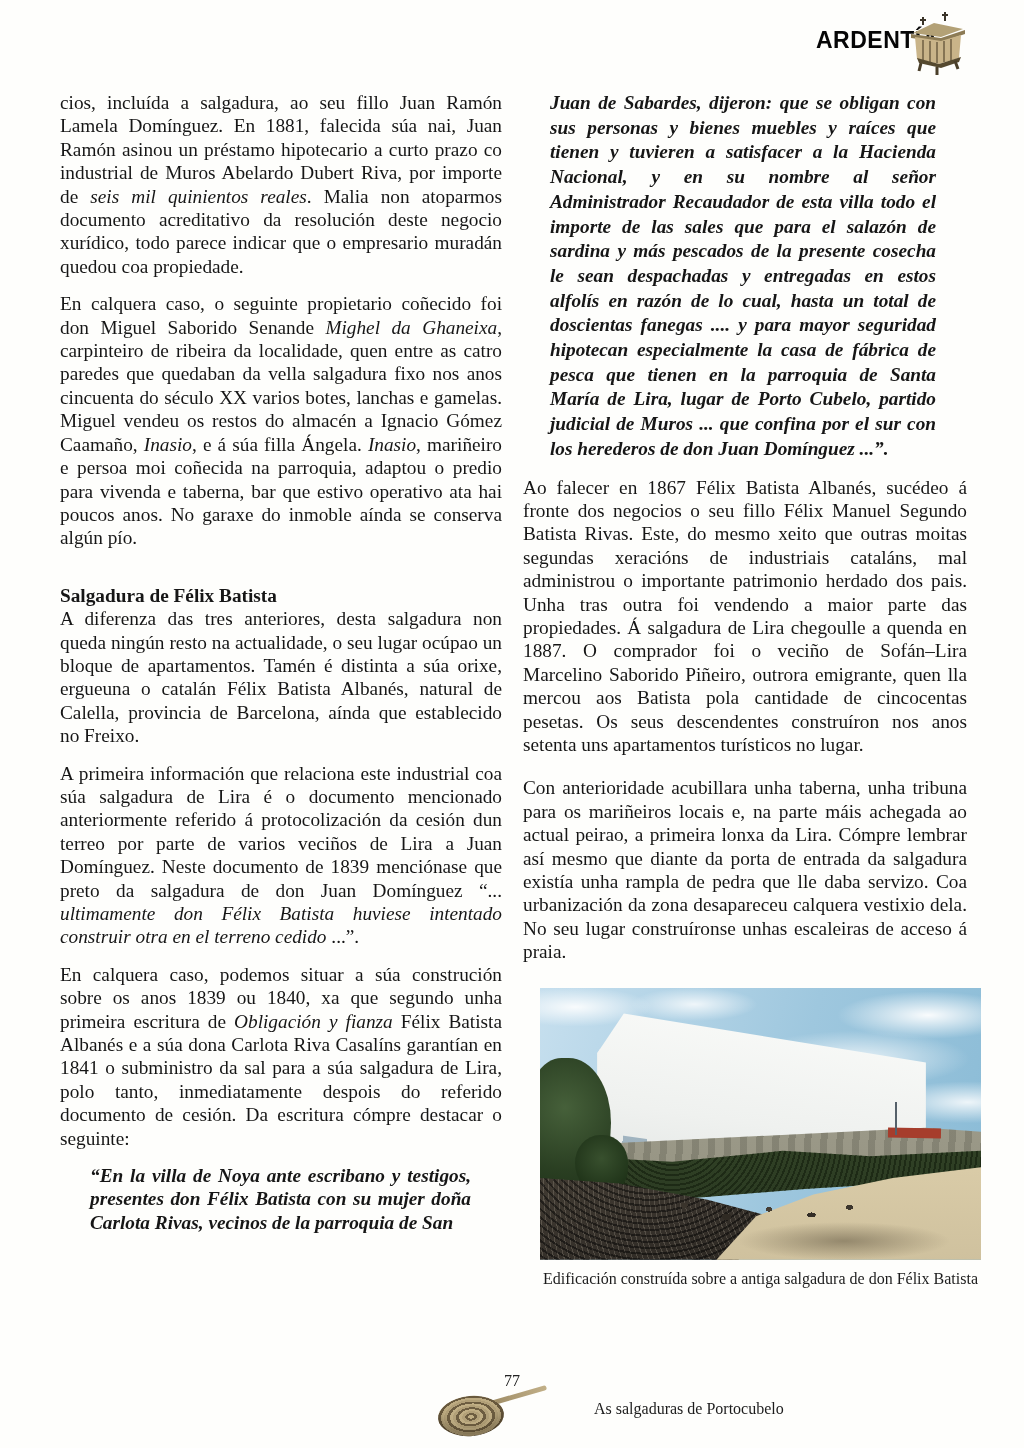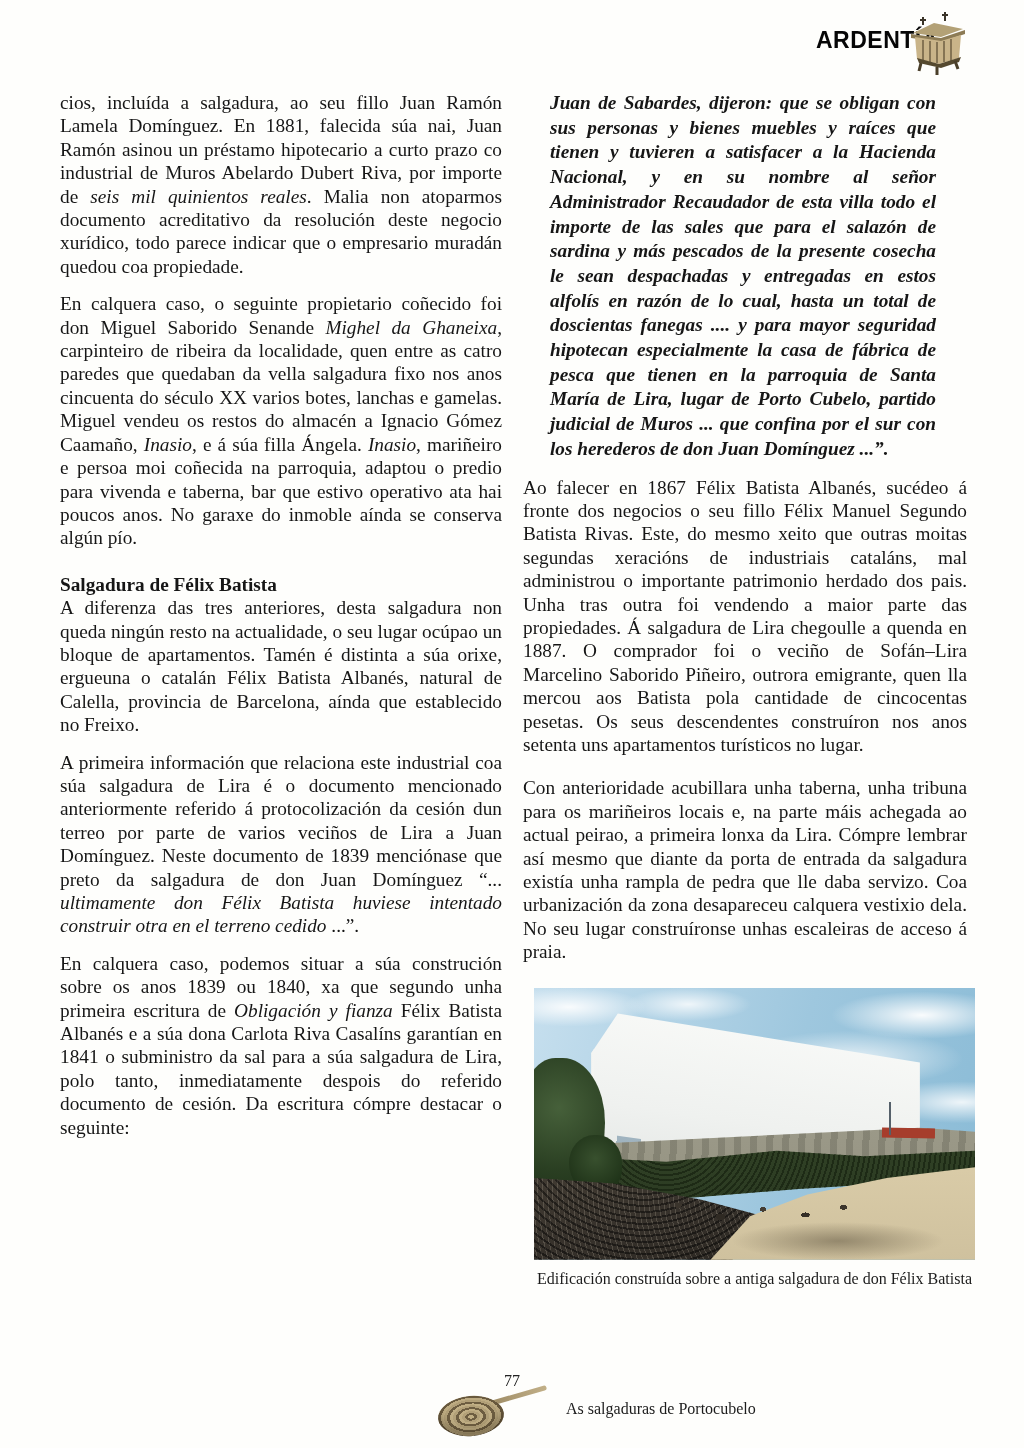--- a/index.html
+++ b/index.html
@@ -14,29 +14,29 @@
     font-family:"Liberation Sans", sans-serif; font-weight:bold;
     font-size:23px; letter-spacing:0.5px; color:#060606;
   }
   .horreo { position:absolute; top:8px; left:900px; }
 
   
   .col { position:absolute; top:91px; text-align:justify; font-size:19.3px; line-height:23.4px; }
   .col-left  { left:60px;  width:442px; }
   .col-right { left:523px; width:444px; }
   .col p { margin:0 0 14px; }
-  .section-heading { font-size:19.3px; line-height:23.4px; font-weight:bold; margin:23px 0 0; }
+  .section-heading { font-size:19.3px; line-height:23.4px; font-weight:bold; margin:34px 0 0; }
   .after-heading { margin-top:0; }
   .section-gap { margin-top:37px; }
   .quote { font-style:italic;font-weight:bold; }
   .quote-left  { margin:27px 0 0; padding:0 31px 0 30px; }
   .quote-right { margin:0 0 32px; padding:0 31px 0 27px; line-height:24.7px; }
 
   
-  .photo-figure { margin:24px 11px 0; width:441px; }
+  .photo-figure { margin:24px 17px 0; width:441px; }
   .photo { position:relative; width:441px; height:272px; overflow:hidden;
            background:linear-gradient(105deg,#c6dfee 0%,#9ec7de 55%,#8abbd6 100%); }
   .photo > div { position:absolute; }
   .ph-clouds { inset:0; background:
       radial-gradient(130px 34px at 88% 10%, rgba(255,255,255,.95), rgba(255,255,255,0) 70%),
       radial-gradient(160px 40px at 72% 26%, rgba(255,255,255,.75), rgba(255,255,255,0) 70%),
       radial-gradient(120px 30px at 97% 42%, rgba(255,255,255,.85), rgba(255,255,255,0) 70%),
       radial-gradient(110px 28px at 8% 7%,  rgba(255,255,255,.9),  rgba(255,255,255,0) 70%),
       radial-gradient(90px 24px at 35% 6%,  rgba(255,255,255,.8),  rgba(255,255,255,0) 70%); }
   .ph-building { inset:0;
@@ -85,21 +85,21 @@
   .photo-caption { font-size:16px; line-height:20px; text-align:center; margin-top:9px; color:#1c1c1c; }
 
   
   .footer-pageno { position:absolute; left:504px; top:1372px; font-size:16px; color:#222; }
   .rope { position:absolute; left:438px; top:1380px; width:112px; height:60px; }
   .rope-stick { position:absolute; left:30px; top:16px; width:80px; height:5px; border-radius:3px;
       background:linear-gradient(90deg,#8f7d57,#c2b088); transform:rotate(-16deg); }
   .rope-coil { position:absolute; left:0; top:16px; width:66px; height:40px; border-radius:50%;
       background:repeating-radial-gradient(ellipse at 50% 52%, #c0ae84 0 3px, #6d5d41 3px 6px, #b2a078 6px 9px);
       box-shadow:inset 0 -5px 8px rgba(40,30,15,.45); transform:rotate(-5deg); }
-  .footer-title { position:absolute; left:566px; top:1400px; font-size:16px; color:#1c1c1c; }
+  .footer-title { position:absolute; left:594px; top:1400px; font-size:16px; color:#1c1c1c; }
 </style>
 </head>
 <body>
 
 <div class="page">
 
   <span class="journal-title">ARDENTÍA</span>
   <svg class="horreo" width="80" height="68" viewBox="0 0 80 68">
     <path d="M23 9 v8 M20 12 h6" stroke="#3a3428" stroke-width="2" fill="none"></path>
     <path d="M45 4 v9 M42 7 h6" stroke="#3a3428" stroke-width="2" fill="none"></path>
@@ -123,20 +123,21 @@
     <p><span>En calquera caso, o seguinte propietario coñecido foi don Miguel Saborido Senande </span><em>Mighel da Ghaneixa</em><span>, carpinteiro de ribeira da localidade, quen entre as catro paredes que quedaban da vella salgadura fixo nos anos cincuenta do século XX varios botes, lanchas e gamelas. Miguel vendeu os restos do almacén a Ignacio Gómez Caamaño, </span><em>Inasio</em><span>, e á súa filla Ángela. </span><em>Inasio</em><span>, mariñeiro e persoa moi coñecida na parroquia, adaptou o predio para vivenda e taberna, bar que estivo operativo ata hai poucos anos. No garaxe do inmoble aínda se conserva algún pío.</span></p>
 
     <h2 class="section-heading">Salgadura de Félix Batista</h2>
 
     <p class="after-heading">A diferenza das tres anteriores, desta salgadura non queda ningún resto na actualidade, o seu lugar ocúpao un bloque de apartamentos. Tamén é distinta a súa orixe, ergueuna o catalán Félix Batista Albanés, natural de Calella, provincia de Barcelona, aínda que establecido no Freixo.</p>
 
     <p class="section-gap"><span>A primeira información que relaciona este industrial coa súa salgadura de Lira é o documento mencionado anteriormente referido á protocolización da cesión dun terreo por parte de varios veciños de Lira a Juan Domínguez. Neste documento de 1839 menciónase que preto da salgadura de don Juan Domínguez “... </span><em>ultimamente don Félix Batista huviese intentado construir otra en el terreno cedido</em><span> ...”.</span></p>
 
     <p><span>En calquera caso, podemos situar a súa construción sobre os anos 1839 ou 1840, xa que segundo unha primeira escritura de </span><em>Obligación y fianza</em><span> Félix Batista Albanés e a súa dona Carlota Riva Casalíns garantían en 1841 o subministro da sal para a súa salgadura de Lira, polo tanto, inmediatamente despois do referido documento de cesión. Da escritura cómpre destacar o seguinte:</span></p>
 
+    <p class="quote quote-left">“En la villa de Noya ante escribano y testigos, presentes don Félix Batista con su mujer doña Carlota Rivas, vecinos de la parroquia de San</p>
   </section>
 
   <section class="col col-right">
     <p class="quote quote-right">Juan de Sabardes, dijeron: que se obligan con sus personas y bienes muebles y raíces que tienen y tuvieren a satisfacer a la Hacienda Nacional, y en su nombre al señor Administrador Recaudador de esta villa todo el importe de las sales que para el salazón de sardina y más pescados de la presente cosecha le sean despachadas y entregadas en estos alfolís en razón de lo cual, hasta un total de doscientas fanegas .... y para mayor seguridad hipotecan especialmente la casa de fábrica de pesca que tienen en la parroquia de Santa María de Lira, lugar de Porto Cubelo, partido judicial de Muros ... que confina por el sur con los herederos de don Juan Domínguez ...”.</p>
 
     <p style="margin-bottom:20px;">Ao falecer en 1867 Félix Batista Albanés, sucédeo á fronte dos negocios o seu fillo Félix Manuel Segundo Batista Rivas. Este, do mesmo xeito que outras moitas segundas xeracións de industriais cataláns, mal administrou o importante patrimonio herdado dos pais. Unha tras outra foi vendendo a maior parte das propiedades. Á salgadura de Lira chegoulle a quenda en 1887. O comprador foi o veciño de Sofán–Lira Marcelino Saborido Piñeiro, outrora emigrante, quen lla mercou aos Batista pola cantidade de cincocentas pesetas. Os seus descendentes construíron nos anos setenta uns apartamentos turísticos no lugar.</p>
 
     <p>Con anterioridade acubillara unha taberna, unha tribuna para os mariñeiros locais e, na parte máis achegada ao actual peirao, a primeira lonxa da Lira. Cómpre lembrar así mesmo que diante da porta de entrada da salgadura existía unha rampla de pedra que lle daba servizo. Coa urbanización da zona desapareceu calquera vestixio dela. No seu lugar construíronse unhas escaleiras de acceso á praia.</p>
 
     <figure class="photo-figure">

